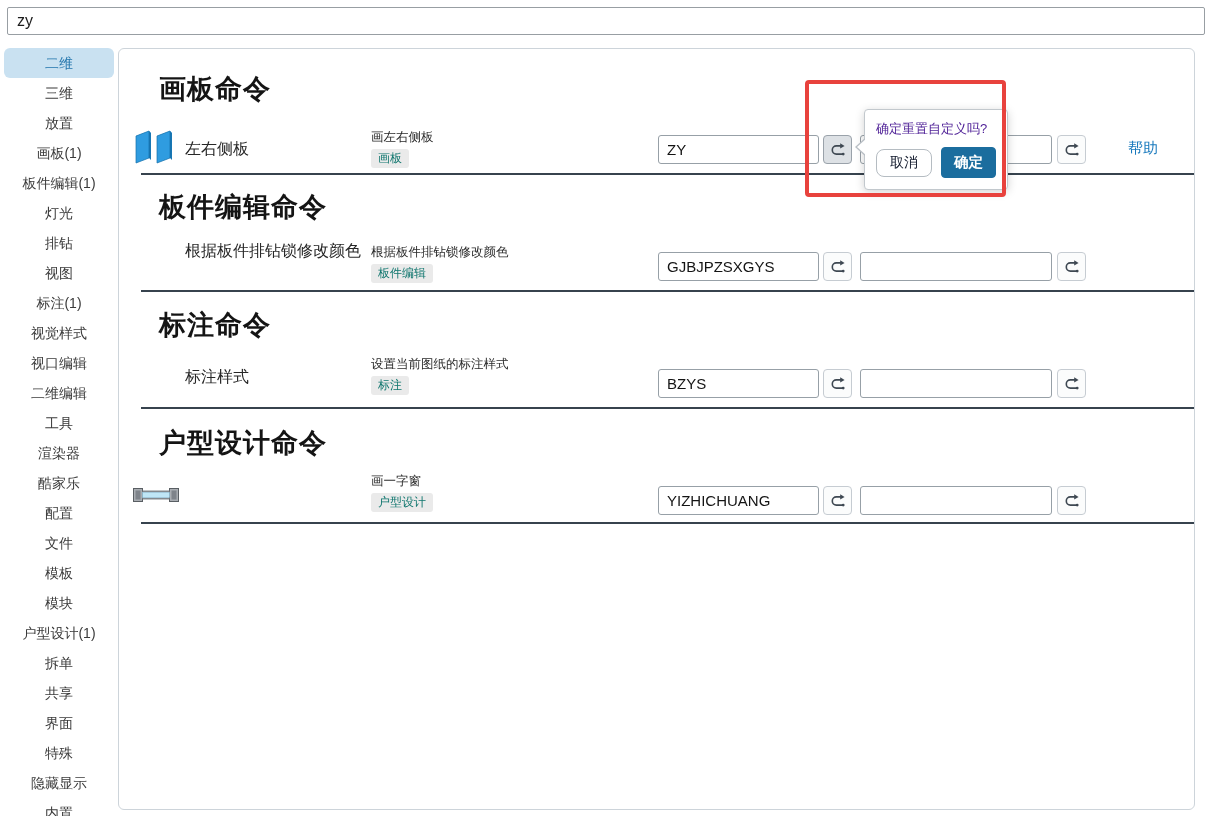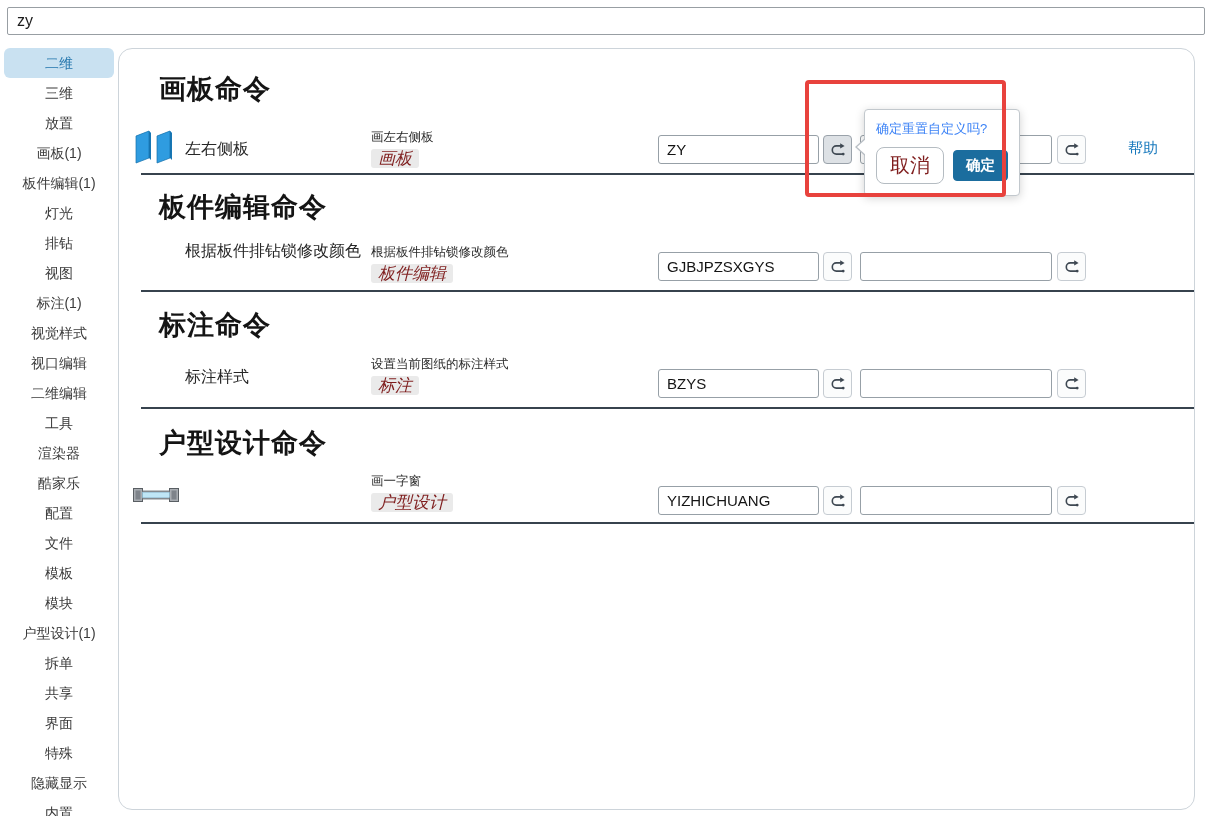--- a/index.html
+++ b/index.html
@@ -12,37 +12,37 @@
     font-family:"Liberation Sans","DejaVu Sans",sans-serif; outline:none; background:#fff; }
 
   
   .sidebar { position:absolute; left:0; top:48px; width:118px; }
   .side-item { height:30px; line-height:30px; text-align:center; font-size:14px; color:#3a3a3a;
     cursor:pointer; margin:0 4px; border-radius:6px; white-space:nowrap; }
   .side-item.active { background:#c9e1f1; color:#2376ad; }
 
   
   .panel { position:absolute; left:118px; top:48px; width:1077px; height:762px;
-    background:#fff; border:1px solid #cdd4da; border-radius:14px; }
+    background:#fff; border:1px solid #cdd4da; border-radius:6px; }
   .panel > * { position:absolute; }
 
   .sec-title { left:40px; font-size:27px; font-weight:900; color:#141414; letter-spacing:1px; }
 
   .col-icon  { left:14px; }
   .col-name  { left:66px; width:180px; font-size:16px; color:#272727; line-height:25px; }
   .col-desc  { left:252px; width:270px; }
   .col-in1   { left:539px; width:161px; }
   .col-r1    { left:704px; }
   .col-in2   { left:741px; width:192px; }
   .col-r2    { left:938px; }
   .col-help  { left:1009px;text-align:center; }
 
   .desc-text { font-size:12.5px; color:#2a2a2a; line-height:15px; }
-  .tag { display:inline-block; margin-top:4px; background:#eaeaea; color:#7f1d1d;
-    font-size:17px; line-height:17px; padding:1px 7px; border-radius:3px;font-style:italic; }
+  .tag { display:inline-block; margin-top:4px; background:#eaeaea; color:#0f766e;
+    font-size:12px; line-height:17px; padding:1px 7px; border-radius:3px; }
 
   .txt { height:29px; border:1px solid #97a0a7; border-radius:3px; padding:0 8px;
     font-size:15px; color:#141414; font-family:"Liberation Sans","DejaVu Sans",sans-serif;
     outline:none; background:#fff; width:100%; }
   .col-in1 .txt, .col-in2 .txt { width:100%; }
 
   .reset-btn { width:29px; height:29px; display:flex; align-items:center; justify-content:center;
     background:#fbfcfc; border:1px solid #c6ccd2; border-radius:4px; cursor:pointer; }
   .reset-btn.active { background:#dde1e5; border-color:#9aa2aa; }
 
@@ -50,24 +50,24 @@
 
   .help-link { font-size:15px; color:#1879bd; text-decoration:none; cursor:pointer; }
 
   
   .popup { position:absolute; left:864px; top:109px; background:#fff; border:1px solid #c2c8cd;
     border-radius:4px; box-shadow:0 2px 10px rgba(0,0,0,.18); padding:10px 11px 11px; z-index:5; }
   .popup::before { content:""; position:absolute; left:-19px; top:28px;
     border:9px solid transparent; border-right:10px solid #b9bfc5; }
   .popup::after  { content:""; position:absolute; left:-17px; top:28px;
     border:9px solid transparent; border-right:10px solid #ffffff; }
-  .popup-msg { font-size:13px; color:#3b82f6; white-space:nowrap; margin-bottom:9px; }
+  .popup-msg { font-size:13px; color:#4c1d95; white-space:nowrap; margin-bottom:9px; }
   .popup-btns { display:flex; gap:9px; align-items:center; }
-  .btn-cancel { background:#fff; border:1px solid #b5bcc2; border-radius:8px; color:#7f1d1d;
-    font-size:20px; padding:4px 13px; cursor:pointer;
+  .btn-cancel { background:#fff; border:1px solid #b5bcc2; border-radius:8px; color:#0f172a;
+    font-size:14px; padding:4px 13px; cursor:pointer;
     font-family:"Liberation Sans","DejaVu Sans",sans-serif; }
   .btn-confirm { background:#1b6d9e; border:1px solid #1b6d9e; border-radius:4px; color:#fff;
     font-size:14.5px; font-weight:700; padding:5px 12px; cursor:pointer;
     font-family:"Liberation Sans","DejaVu Sans",sans-serif; }
 
   
   .highlight-box { position:absolute; left:805px; top:80px; width:201px; height:117px;
     border:4px solid #e8423d; border-radius:4px; z-index:9; pointer-events:none; }
 </style>
 </head>

